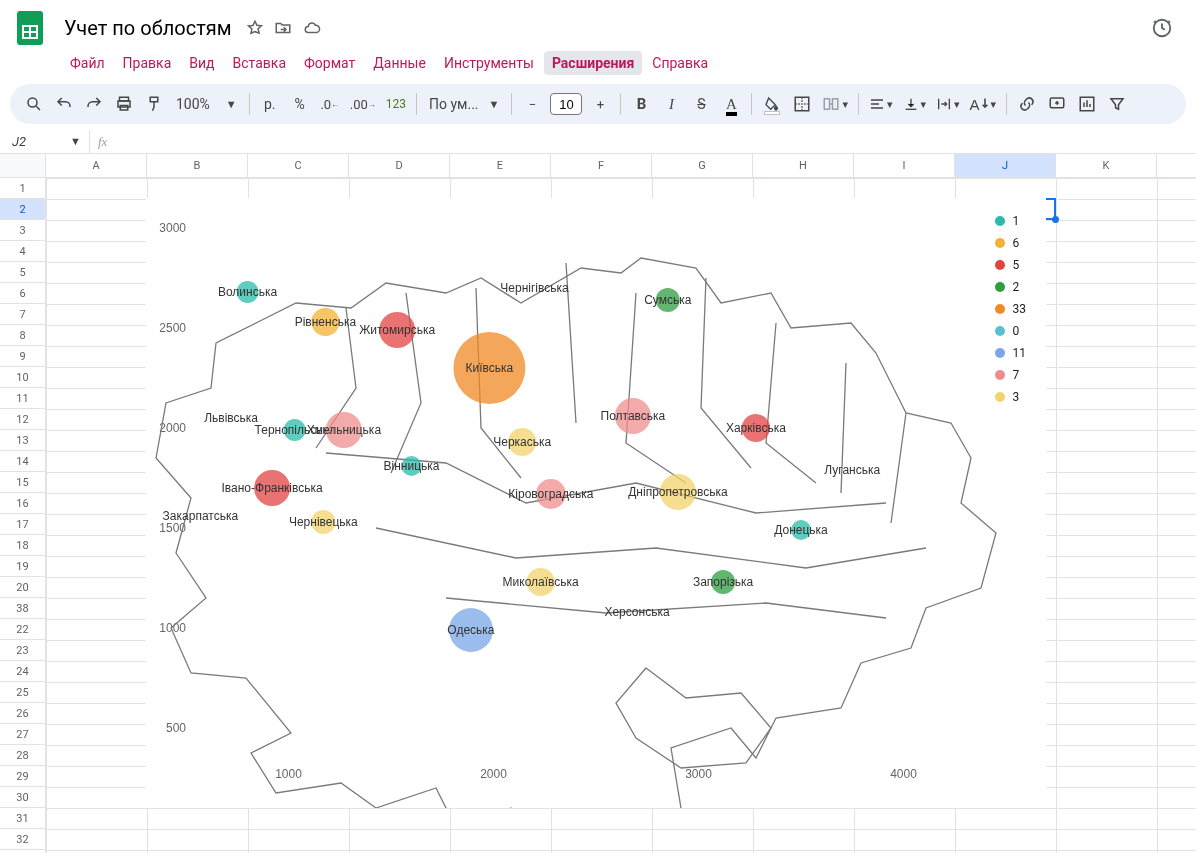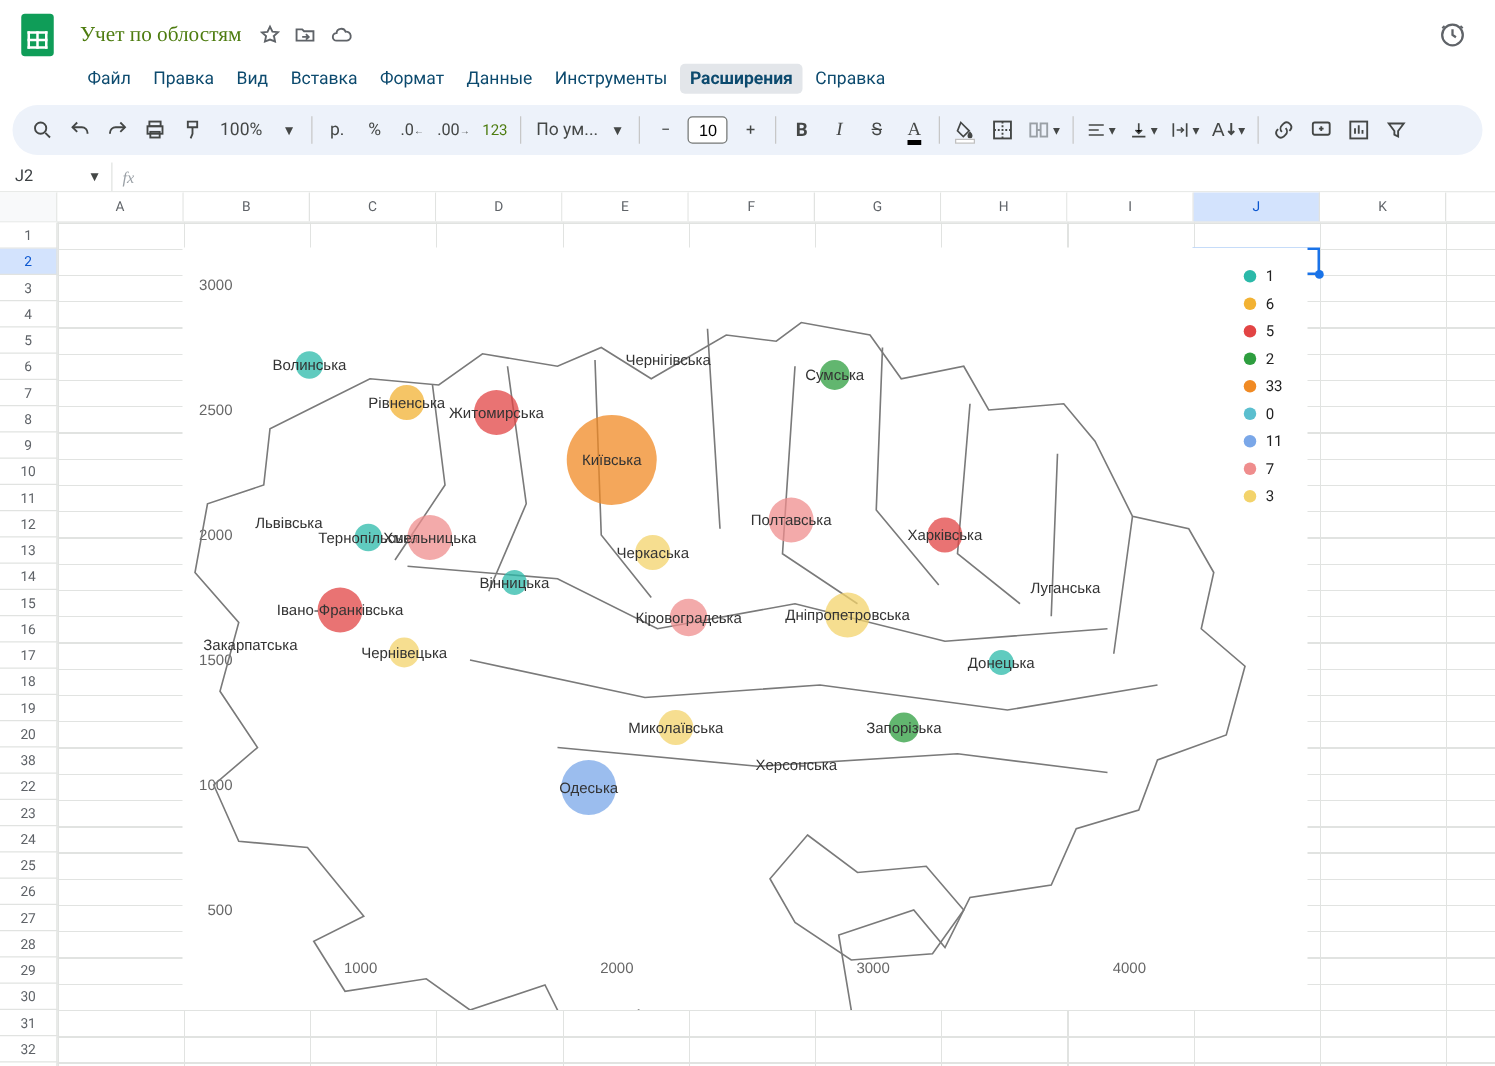--- a/index.html
+++ b/index.html
@@ -9,48 +9,48 @@
   .header { padding: 8px 10px 0 10px; }
   .title-row { display: flex; align-items: center; gap: 8px; }
   .logo { width: 40px; height: 40px; display: flex; align-items: center; justify-content: center; }
   .logo-inner { width: 26px; height: 34px; background: #0f9d58; border-radius: 3px; position: relative; }
   .logo-inner::after { content:""; position:absolute; top:14px; left:5px; width:16px; height:14px; background: linear-gradient(#fff,#fff) 0 0/100% 2px no-repeat,
     linear-gradient(#fff,#fff) 0 6px/100% 2px no-repeat,
     linear-gradient(#fff,#fff) 0 12px/100% 2px no-repeat,
     linear-gradient(#fff,#fff) 0 0/2px 100% no-repeat,
     linear-gradient(#fff,#fff) 7px 0/2px 100% no-repeat,
     linear-gradient(#fff,#fff) 14px 0/2px 100% no-repeat; }
-  .doc-title { font-size: 17px; color: #4d7c0f; padding: 2px 6px; border-radius: 4px; font-family: Liberation Serif, serif; }
+  .doc-title { font-size: 20px; color: #000000; padding: 2px 6px; border-radius: 4px; }
   .title-icons { display: flex; gap: 10px; color: #5f6368; align-items: center; }
   .hdr-spacer { flex: 1; }
   .activity { width: 28px; height: 28px; display:flex; align-items:center; justify-content:center; color:#5f6368; border-radius:50%; margin-right: 10px;}
   svg { display: block; }
 
-  .menu-row { display: flex; align-items: center; padding-left: 52px; height: 30px; gap: 2px; font-size: 14px; color: #0c4a6e; }
+  .menu-row { display: flex; align-items: center; padding-left: 52px; height: 30px; gap: 2px; font-size: 14px; color: #be185d; }
   .menu-item { padding: 4px 8px; border-radius: 4px; cursor: pointer; }
   .menu-item.active { background: #e3e6ea; font-weight: bold; }
 
   
   .toolbar-wrap { padding: 6px 10px; }
   .toolbar { background: #edf2fa; border-radius: 24px; height: 40px; display: flex; align-items: center; padding: 0 10px; gap: 2px; }
   .tbtn { min-width: 28px; height: 28px; display: flex; align-items: center; justify-content: center; border-radius: 4px; cursor: pointer; color: #444746; padding: 0 4px; }
   .tsep { width: 1px; height: 22px; background: #c7c7c7; margin: 0 4px; }
   .zoom { font-size: 14px; padding: 0 6px; display:flex; align-items:center; gap:16px; }
   .dd { font-size: 11px; color: #444746; }
   .font-sel { font-size: 14px; display:flex; align-items:center; gap:10px; padding: 0 6px; min-width: 80px; }
   .fsize { display:flex; align-items:center; gap:4px; }
   .fsize-box { width: 32px; height: 22px; border: 1px solid #747775; border-radius: 4px; text-align: center; font-size: 13px; background: #fff; outline: none; }
   .color-A { position: relative; font-family: "Times New Roman", serif; font-size: 15px; }
   .color-A .bar { position: absolute; bottom: -3px; left: 0; right: 0; height: 4px; background: #000; }
   .color-fill { position: relative; }
   .color-fill .bar2 { position:absolute; bottom:-3px; left:0; right:0; height:4px; background:#fff; border:1px solid #c0c0c0; }
 
   
   .fx-row { display: flex; align-items: center; height: 24px; border-bottom: 1px solid #e1e3e1; font-size: 13px; }
-  .name-box { width: 90px; display:flex; align-items:center; justify-content: space-between; padding: 0 8px 0 12px; color:#3c4043; border-right: 1px solid #e1e3e1; height:100%; }
+  .name-box { width: 90px; display:flex; align-items:center; justify-content: space-between; padding: 0 8px 0 12px; color:#3c4043; border-right: 1px solid #e1e3e1; height:100%;font-style:italic; }
   .fx { padding: 0 8px; color:#9aa0a6; font-style: italic; font-family: serif; }
 
   
   .grid-wrap { position: relative; }
   .col-headers { display: flex; height: 24px; background: #fff; border-bottom: 1px solid #e1e3e1; }
   .corner { width: 46px; border-right: 1px solid #e1e3e1; background:#f8f9fa; }
   .colh { width: 101px; border-right: 1px solid #e1e3e1; text-align: center; font-size: 11px; color:#5f6368; line-height: 24px; background:#fff; }
   .colh.sel { background: #d3e3fd; color:#0b57d0; }
 
   .body { display: flex; height: 720px; position: relative; }

